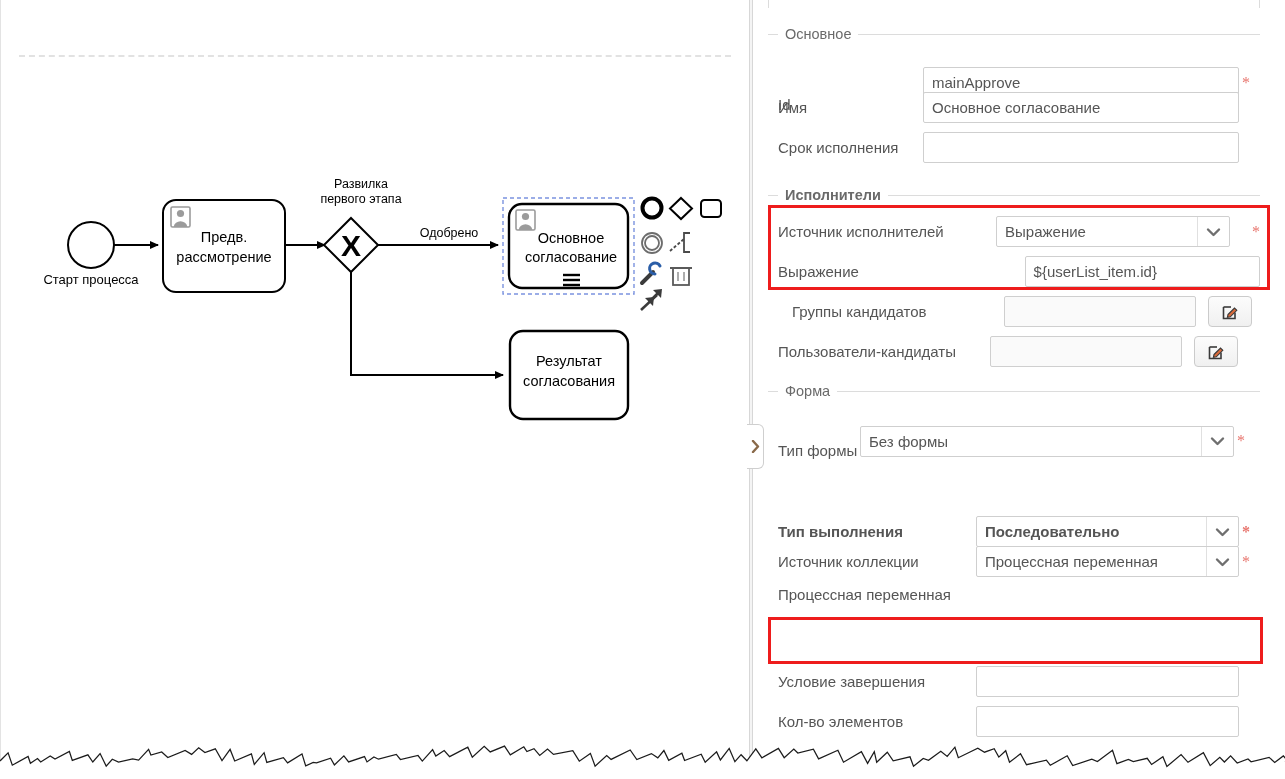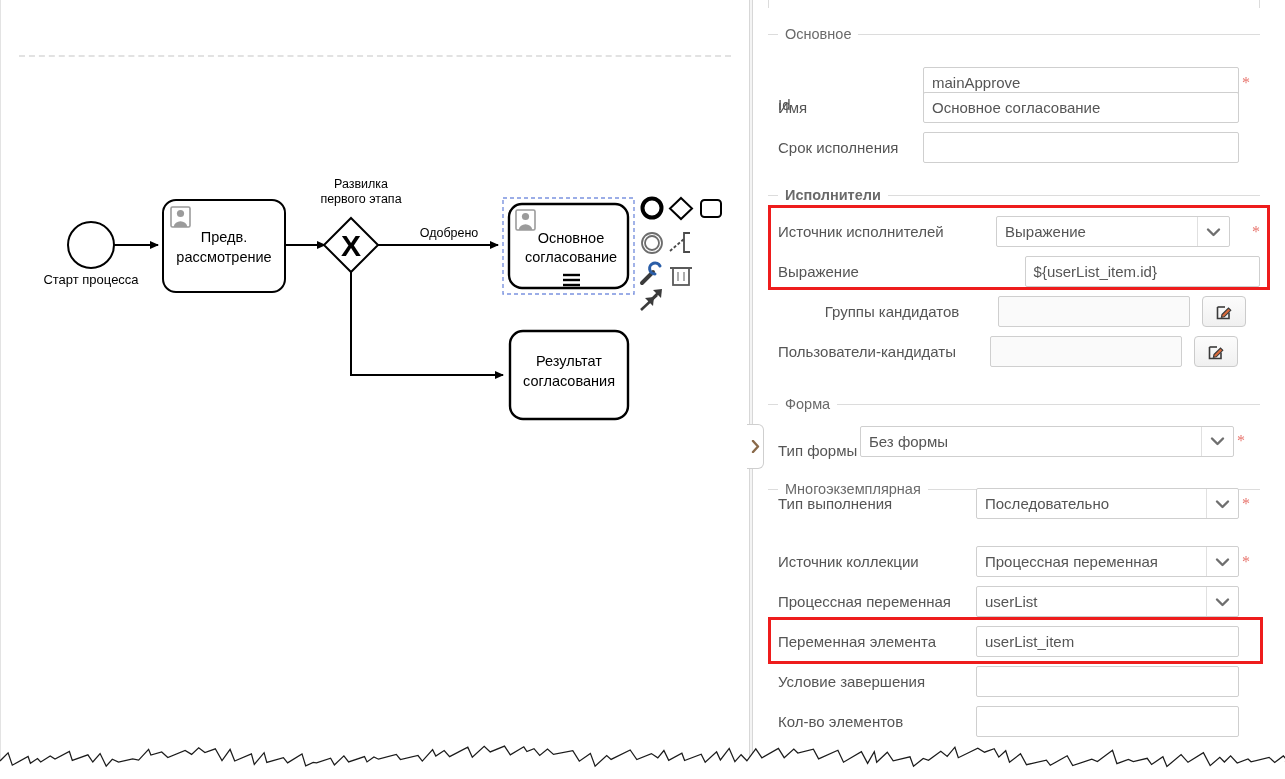--- a/index.html
+++ b/index.html
@@ -333,21 +333,21 @@
           </span>
         </div>
         <div class="req-star">*</div>
       </div>
 
       <div class="row" style="left:24px; top:256px; width:482px;">
         <div class="lbl" style="width:212px;">Выражение</div>
         <div class="fld" style="width:249px;margin-left:47px;">${userList_item.id}</div>
       </div>
 
-      <div class="row" style="left:32px; top:296px; width:482px;text-align:center;">
+      <div class="row" style="left:38px; top:296px; width:482px;">
         <div class="lbl" style="width:212px;">Группы кандидатов</div>
         <div class="fld readonly-grey" style="width:192px;"></div>
         <div class="btn-edit" style="margin-left:12px;">
           <svg width="17" height="17" viewBox="0 0 17 17">
             <path d="M1.5,4 L1.5,15.5 L13,15.5 L13,9.5" fill="none" stroke="#3a3a3a" stroke-width="1.6"></path>
             <path d="M1.5,4 L9,4" fill="none" stroke="#3a3a3a" stroke-width="1.6"></path>
             <path d="M6,11.5 L12.5,5 L14.8,7.3 L8.3,13.8 L5.4,14.4 z" fill="#d86a3a" stroke="#3a3a3a" stroke-width="1.1"></path>
           </svg>
         </div>
       </div>
@@ -357,42 +357,39 @@
         <div class="fld readonly-grey" style="width:192px;"></div>
         <div class="btn-edit" style="margin-left:12px;">
           <svg width="17" height="17" viewBox="0 0 17 17">
             <path d="M1.5,4 L1.5,15.5 L13,15.5 L13,9.5" fill="none" stroke="#3a3a3a" stroke-width="1.6"></path>
             <path d="M1.5,4 L9,4" fill="none" stroke="#3a3a3a" stroke-width="1.6"></path>
             <path d="M6,11.5 L12.5,5 L14.8,7.3 L8.3,13.8 L5.4,14.4 z" fill="#d86a3a" stroke="#3a3a3a" stroke-width="1.1"></path>
           </svg>
         </div>
       </div>
 
-      <fieldset class="group" style="left:14px; top:396px; width:492px;">
+      <fieldset class="group" style="left:14px; top:383px; width:492px;">
         <legend>Форма</legend>
       </fieldset>
 
       <div class="row" style="left:24px; top:423px; width:482px;">
         <div class="lbl" style="width:82px;margin-top:19px;">Тип формы</div>
         <div class="sel" style="width:374px;">
           <span class="sel-val">Без формы</span>
           <span class="caret">
             <svg width="15" height="10" viewBox="0 0 15 10">
                 <path d="M2,2.5 L7.5,8 L13,2.5" fill="none" stroke="#6f6f6f" stroke-width="2.4" stroke-linecap="round" stroke-linejoin="round"></path>
               </svg>
           </span>
         </div>
         <div class="req-star">*</div>
       </div>
 
-      <fieldset class="group" style="left:14px; top:481px; width:492px;">
-        <legend>Многоэкземплярная</legend>
-      </fieldset>
-
-      <div class="row" style="left:24px; top:488px; width:482px;">
+
+      <div class="row" style="left:24px; top:516px; width:482px;font-weight:bold;">
         <div class="lbl" style="width:198px;">Тип выполнения</div>
         <div class="sel" style="width:263px;">
           <span class="sel-val">Последовательно</span>
           <span class="caret">
             <svg width="15" height="10" viewBox="0 0 15 10">
                 <path d="M2,2.5 L7.5,8 L13,2.5" fill="none" stroke="#6f6f6f" stroke-width="2.4" stroke-linecap="round" stroke-linejoin="round"></path>
               </svg>
           </span>
         </div>
         <div class="req-star">*</div>
@@ -406,34 +403,22 @@
             <svg width="15" height="10" viewBox="0 0 15 10">
                 <path d="M2,2.5 L7.5,8 L13,2.5" fill="none" stroke="#6f6f6f" stroke-width="2.4" stroke-linecap="round" stroke-linejoin="round"></path>
               </svg>
           </span>
         </div>
         <div class="req-star">*</div>
       </div>
 
       <div class="row" style="left:24px; top:586px; width:482px;">
         <div class="lbl" style="width:198px;">Процессная переменная</div>
-        <div class="sel" style="width:263px;">
-          <span class="sel-val">userList</span>
-          <span class="caret">
-            <svg width="15" height="10" viewBox="0 0 15 10">
-                <path d="M2,2.5 L7.5,8 L13,2.5" fill="none" stroke="#6f6f6f" stroke-width="2.4" stroke-linecap="round" stroke-linejoin="round"></path>
-              </svg>
-          </span>
-        </div>
-      </div>
-
-      <div class="row" style="left:24px; top:626px; width:482px;">
-        <div class="lbl" style="width:198px;">Переменная элемента</div>
-        <div class="fld" style="width:263px;">userList_item</div>
-      </div>
+      </div>
+
 
       <div class="row" style="left:24px; top:666px; width:482px;">
         <div class="lbl" style="width:198px;">Условие завершения</div>
         <div class="fld" style="width:263px;"></div>
       </div>
 
       <div class="row" style="left:24px; top:706px; width:482px;">
         <div class="lbl" style="width:198px;">Кол-во элементов</div>
         <div class="fld" style="width:263px;"></div>
       </div>

